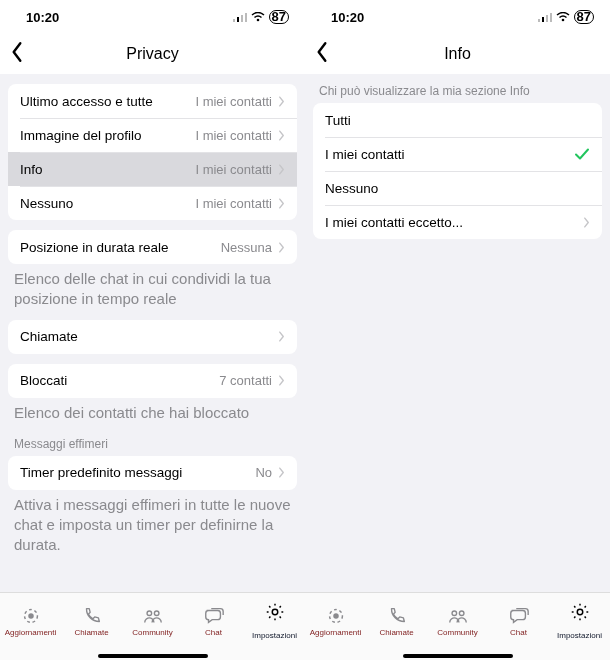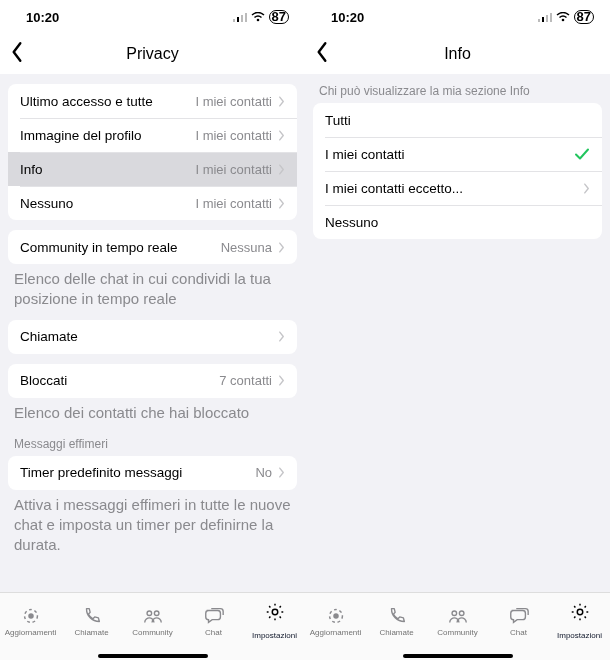--- a/index.html
+++ b/index.html
@@ -18,21 +18,21 @@
   .row { display: flex; align-items: center; justify-content: space-between; min-height: 34px; padding: 0 12px; position: relative; }
   .row + .row::before { content: ""; position: absolute; top: 0; left: 12px; right: 0; height: 0.5px; background: #e3e3e6; }
   .row.selected { background: #d9d9dd; }
   .row .label { font-size: 13.5px; color: #000; }
   .row .value { font-size: 13px; color: #8a8a8e; display: flex; align-items: center; gap: 6px; }
   .chev { color: #c5c5c8; }
   .chev svg { width: 7px; height: 11px; display: block; }
   .note { font-size: 15px; color: #8a8a8e; padding: 5px 14px 0; line-height: 1.35; }
   .check svg { width: 16px; height: 16px; display: block; }
   .tabbar { height: 56px; background: #fafafa; border-top: 0.5px solid #ddd; display: flex; }
-  .tab { flex: 1; display: flex; flex-direction: column; align-items: center; justify-content: center; gap: 1px; color: #737373; }
+  .tab { flex: 1; display: flex; flex-direction: column; align-items: center; justify-content: center; gap: 1px; color: #7f1d1d; }
   .tab.active { color: #0f172a; gap: 8px; }
   .tab .tlabel { font-size: 8px; }
   .tab .ticon { width: 22px; height: 22px; display: flex; align-items: center; justify-content: center; }
   .home-ind { height: 12px; background: #fafafa; display: flex; justify-content: center; align-items: flex-end; padding-bottom: 2px; }
   .home-ind .bar { width: 110px; height: 4px; background: #000; border-radius: 3px; }
   .scroll::-webkit-scrollbar { width: 0; }
 </style>
 </head>
 <body>
 
@@ -102,21 +102,21 @@
             <span class="chev">
               <svg viewBox="0 0 8 12">
                 <polyline points="2,1 6,6 2,11" stroke="#c5c5c8" stroke-width="1.6" fill="none" stroke-linecap="round" stroke-linejoin="round"></polyline>
               </svg>
             </span>
           </span>
         </div>
       </div>
       <div class="group">
         <div class="row">
-          <span class="label">Community in tempo reale</span>
+          <span class="label">Posizione in durata reale</span>
           <span class="value">
             <span>Nessuna</span>
             <span class="chev">
               <svg viewBox="0 0 8 12">
                 <polyline points="2,1 6,6 2,11" stroke="#c5c5c8" stroke-width="1.6" fill="none" stroke-linecap="round" stroke-linejoin="round"></polyline>
               </svg>
             </span>
           </span>
         </div>
       </div>
@@ -250,32 +250,32 @@
           <span class="label">I miei contatti</span>
           <span class="value">
             <span class="check">
               <svg viewBox="0 0 16 16">
                 <polyline points="2,8.5 6,12.5 14,3.5" stroke="#22c55e" stroke-width="2" fill="none" stroke-linecap="round" stroke-linejoin="round"></polyline>
               </svg>
             </span>
           </span>
         </div>
         <div class="row">
-          <span class="label">I miei contatti eccetto...</span>
-          <span class="value">
-            <span class="chev">
-              <svg viewBox="0 0 8 12">
-                <polyline points="2,1 6,6 2,11" stroke="#c5c5c8" stroke-width="1.6" fill="none" stroke-linecap="round" stroke-linejoin="round"></polyline>
-              </svg>
-            </span>
-          </span>
-        </div>
-        <div class="row">
           <span class="label">Nessuno</span>
           <span class="value"></span>
+        </div>
+        <div class="row">
+          <span class="label">I miei contatti eccetto...</span>
+          <span class="value">
+            <span class="chev">
+              <svg viewBox="0 0 8 12">
+                <polyline points="2,1 6,6 2,11" stroke="#c5c5c8" stroke-width="1.6" fill="none" stroke-linecap="round" stroke-linejoin="round"></polyline>
+              </svg>
+            </span>
+          </span>
         </div>
       </div>
   </div>
   <div class="tabbar" id="tabbar-right">
       <div class="tab">
         <div class="ticon">
           <svg width="22" height="22" viewBox="0 0 24 24">
             <circle cx="12" cy="12" r="7" stroke="#8a8a8e" stroke-width="1.6" fill="none" stroke-dasharray="3 3"></circle>
             <circle cx="12" cy="12" r="3" fill="#8a8a8e"></circle>
           </svg>

